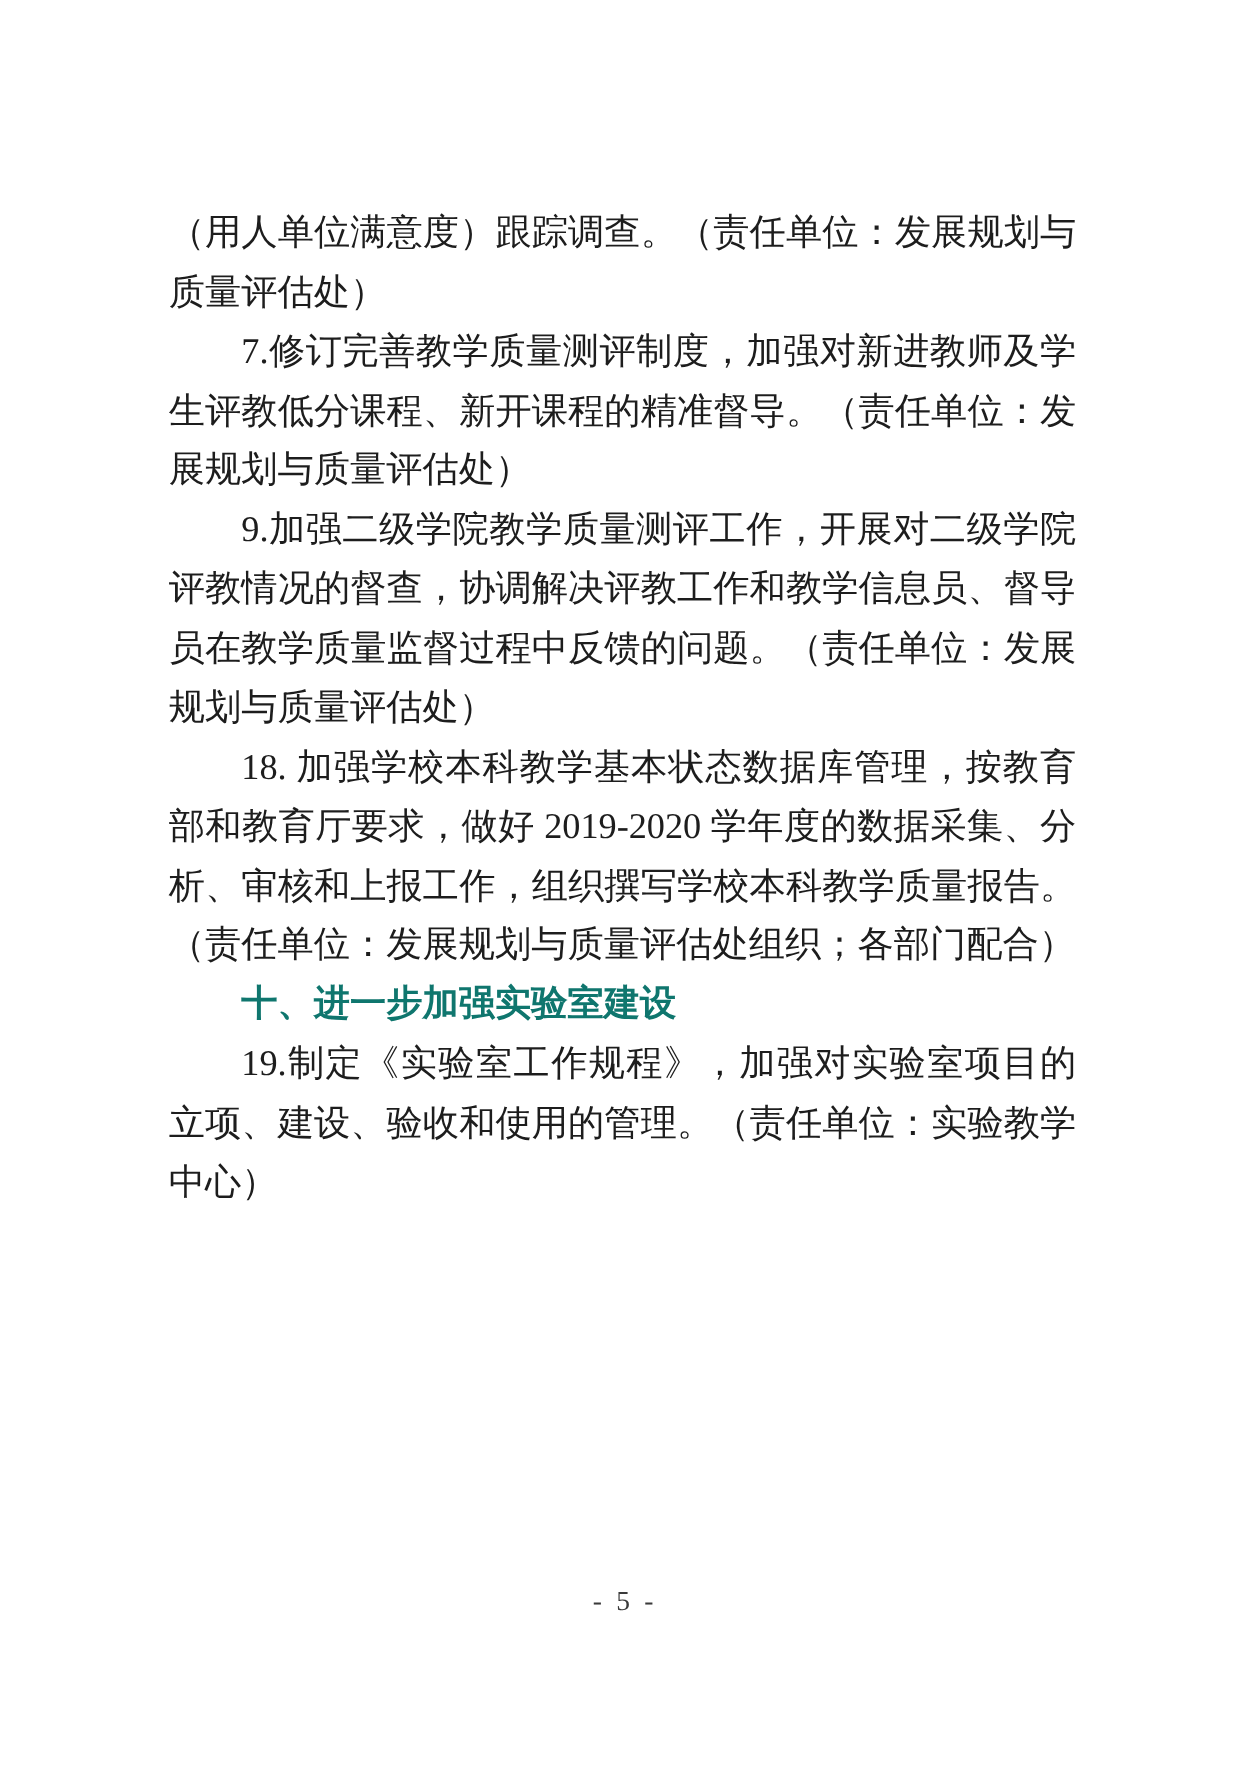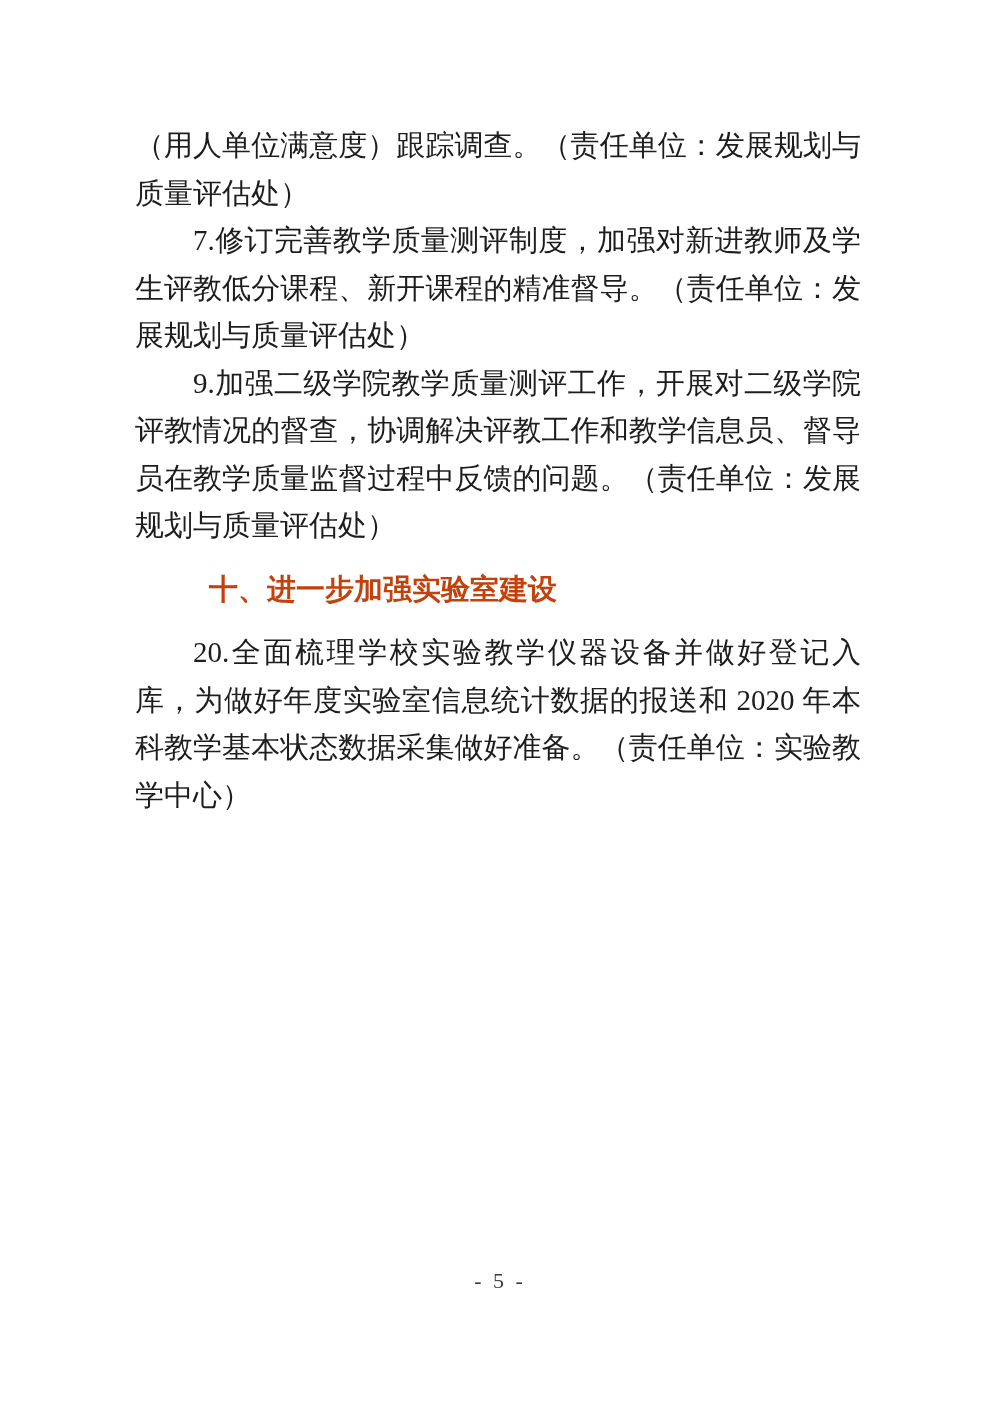--- a/index.html
+++ b/index.html
@@ -26,30 +26,31 @@
     text-align: justify;
     text-justify: inter-character;
   }
   .content p {
     margin: 0;
     padding: 0;
     text-indent: 2em;
   }
   .content p.no-indent {
     text-indent: 0;
+    margin-top: 41px;
   }
   .section-heading {
-    margin: 16px;
+    margin: 0;
     padding: 0;
     text-indent: 2em;
     font-size: 29px;
     line-height: 47.5px;
     font-weight: 700;
-    color: #c2410c;
-    font-family: Liberation Serif, serif;
+    color: #0f766e;
+    font-family: Liberation Mono, monospace;
   }
   .page-footer {
     position: absolute;
     left: 0;
     top: 1268px;
     width: 100%;
     text-align: center;
     font-size: 22px;
     letter-spacing: 3px;
     color: #3a3a3a;
@@ -57,17 +58,18 @@
   }
 </style>
 </head>
 <body>
 
 <div class="page">
   <div class="content">
     <p class="no-indent">（用人单位满意度）跟踪调查。（责任单位：发展规划与质量评估处）</p>
     <p>7.修订完善教学质量测评制度，加强对新进教师及学生评教低分课程、新开课程的精准督导。（责任单位：发展规划与质量评估处）</p>
     <p>9.加强二级学院教学质量测评工作，开展对二级学院评教情况的督查，协调解决评教工作和教学信息员、督导员在教学质量监督过程中反馈的问题。（责任单位：发展规划与质量评估处）</p>
+    <p>18. 加强学校本科教学基本状态数据库管理，按教育部和教育厅要求，做好 2019-2020 学年度的数据采集、分析、审核和上报工作，组织撰写学校本科教学质量报告。（责任单位：发展规划与质量评估处组织；各部门配合）</p>
     <h2 class="section-heading">十、进一步加强实验室建设</h2>
-    <p>20.全面梳理学校实验教学仪器设备并做好登记入库，为做好年度实验室信息统计数据的报送和 2020 年本科教学基本状态数据采集做好准备。（责任单位：实验教学中心）</p>
+    <p>19.制定《实验室工作规程》，加强对实验室项目的立项、建设、验收和使用的管理。（责任单位：实验教学中心）</p>
   </div>
   <div class="page-footer">- 5 -</div>
 </div>
 
 </body></html>

